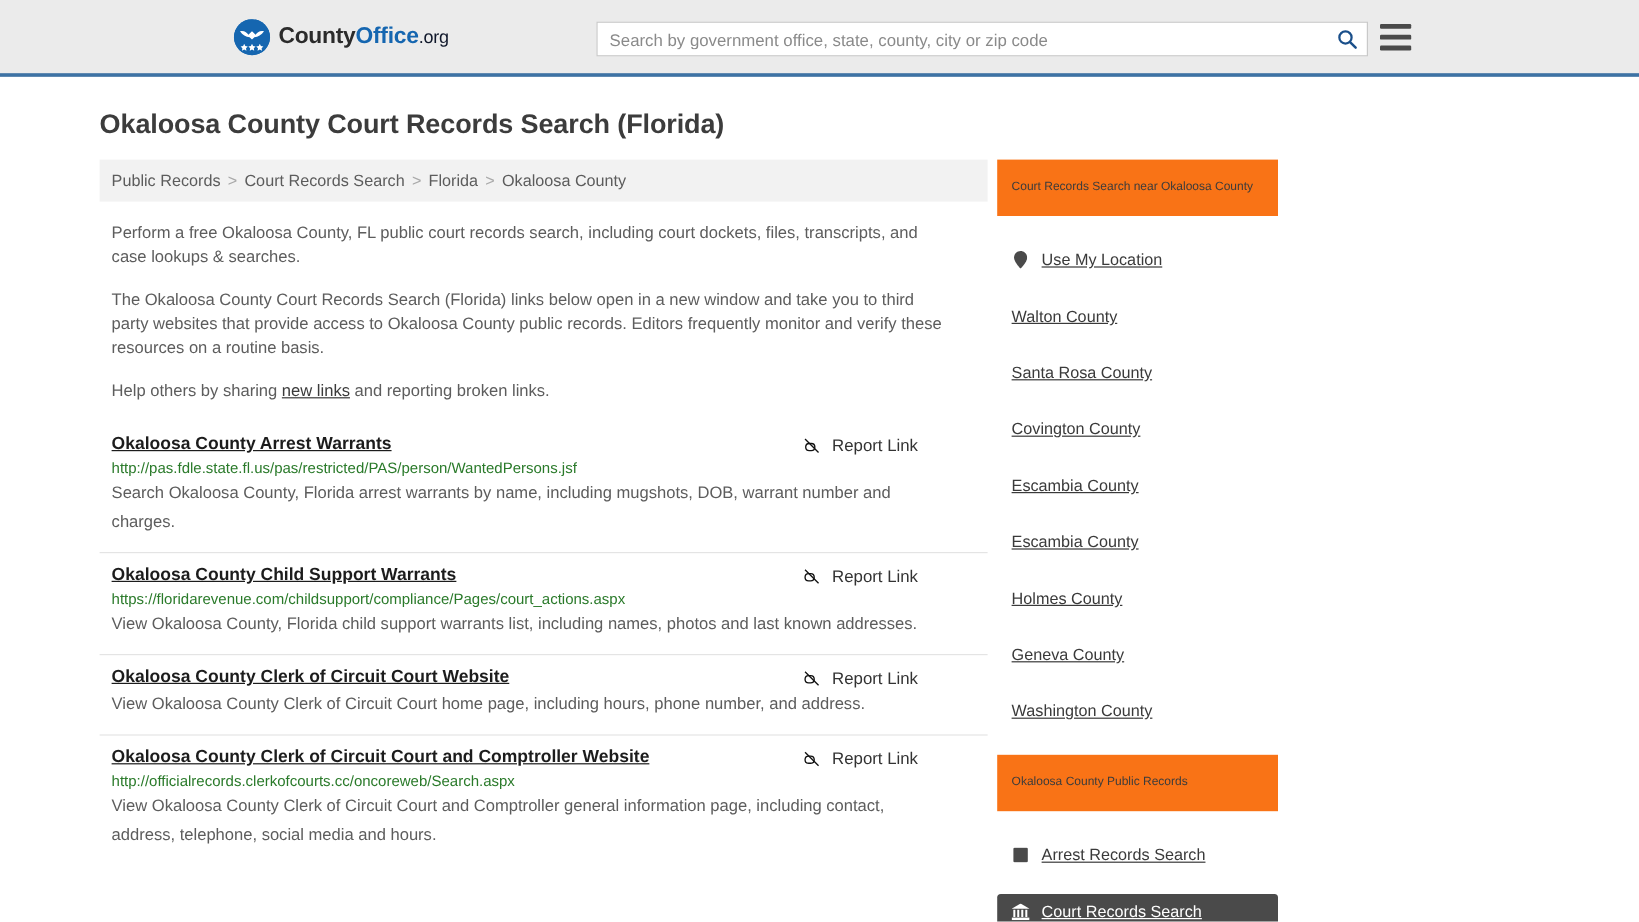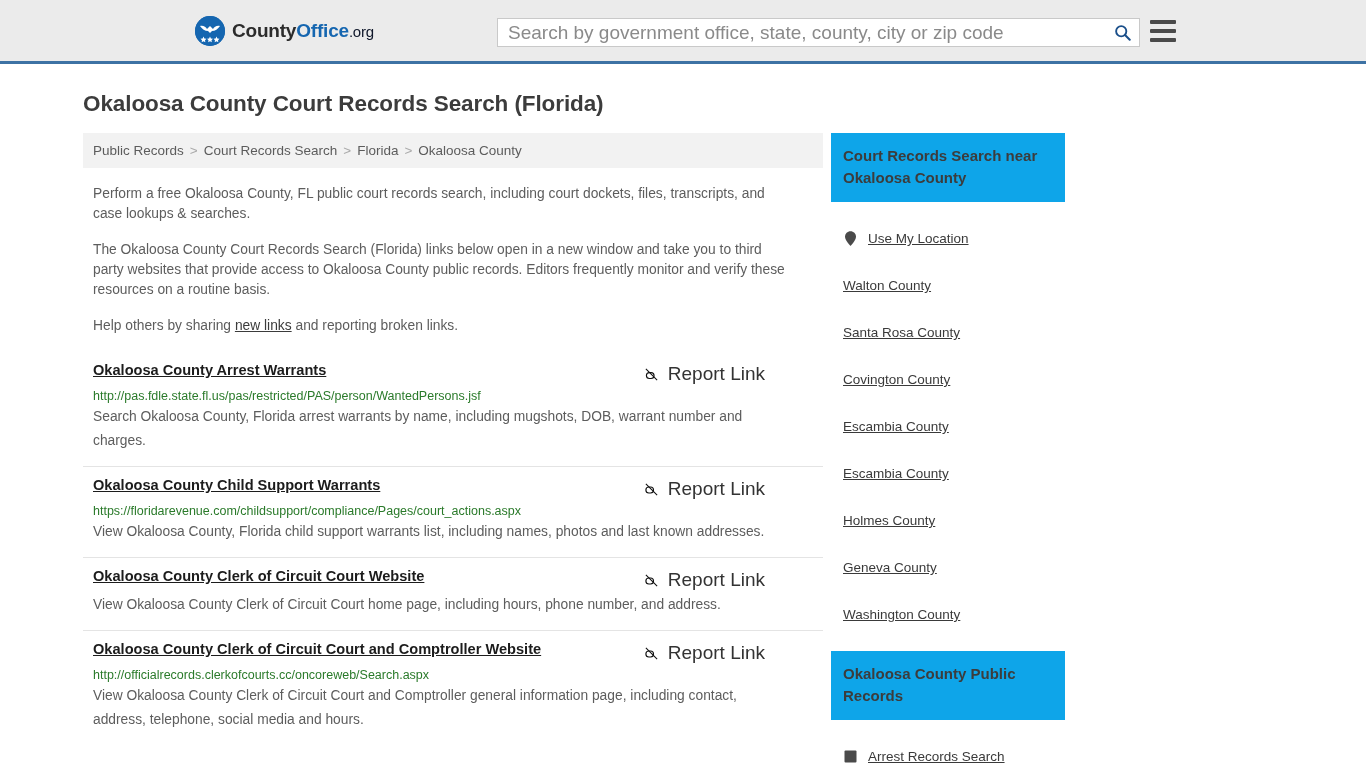--- a/index.html
+++ b/index.html
@@ -54,21 +54,21 @@
     border: 1px solid #c9c9c9;
     display: flex;
     align-items: center;
   }
   .search-input {
     flex: 1;
     border: 0;
     outline: 0;
     height: 27px;
     padding: 0 10px;
-    font-size: 19px;
+    font-size: 14px;
     color: #777;
     font-family: "Liberation Sans", sans-serif;
     background: transparent;
   }
   .search-input::placeholder { color: #8a8a8a; }
   .search-btn {
     width: 34px; height: 27px;
     background: transparent;
     border: 0;
     cursor: pointer;
@@ -157,21 +157,21 @@
     font-size: 14.6px;
     font-weight: bold;
     color: #1c1c1c;
     text-decoration: underline;
     cursor: pointer;
   }
   .report-link {
     display: flex;
     align-items: center;
     gap: 9px;
-    font-size: 19px;
+    font-size: 14px;
     color: #333;
     white-space: nowrap;
     cursor: pointer;
     margin-right: 58px;
     margin-top: 1px;
   }
   .result-url {
     font-size: 12.5px;
     color: #2a7a2a;
     margin-top: 4px;
@@ -181,24 +181,24 @@
     font-size: 13.8px;
     line-height: 24px;
     color: #5d5d5d;
     margin-top: 2px;
     max-width: 700px;
   }
 
   
   .side-box { margin-bottom: 8px; }
   .side-head {
-    background: #0ea5e9;
+    background: #f97316;
     padding: 12px 12px 13px 12px;
-    font-size: 15px;
-    font-weight: bold;
+    font-size: 10px;
+    font-weight: normal;
     color: #3c3c3c;
     line-height: 22px;
   }
   .side-list { padding: 4px 0 0 0; }
   .side-item {
     display: flex;
     align-items: center;
     gap: 10px;
     padding: 7px 12px;
     font-size: 13.5px;

